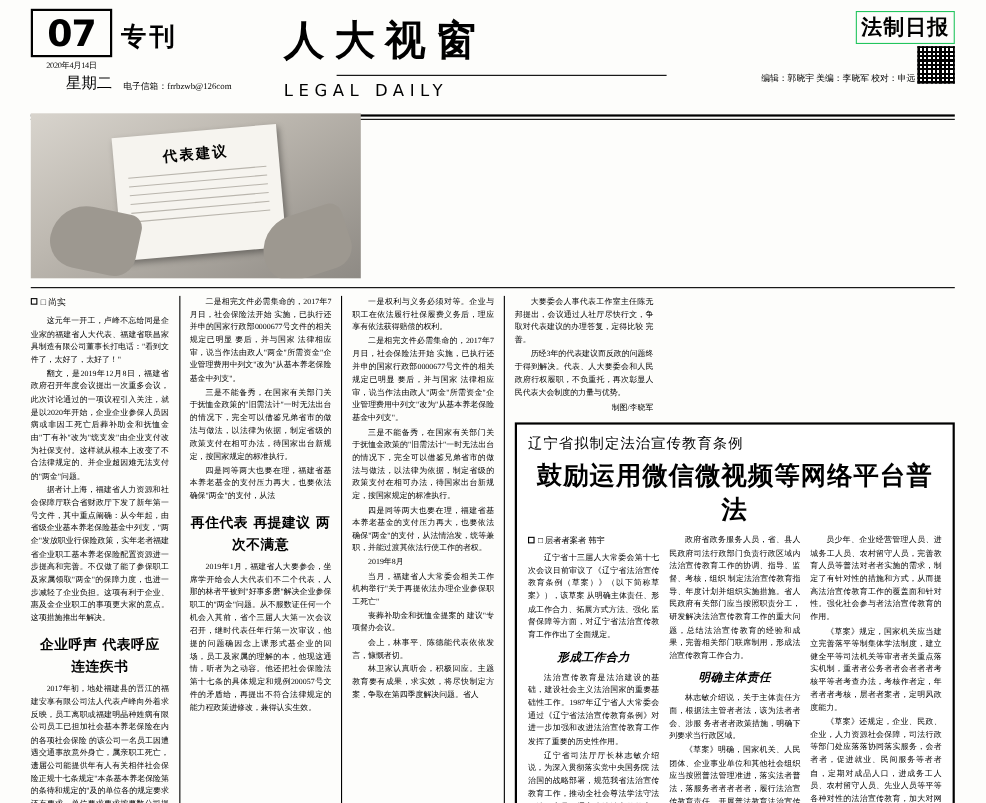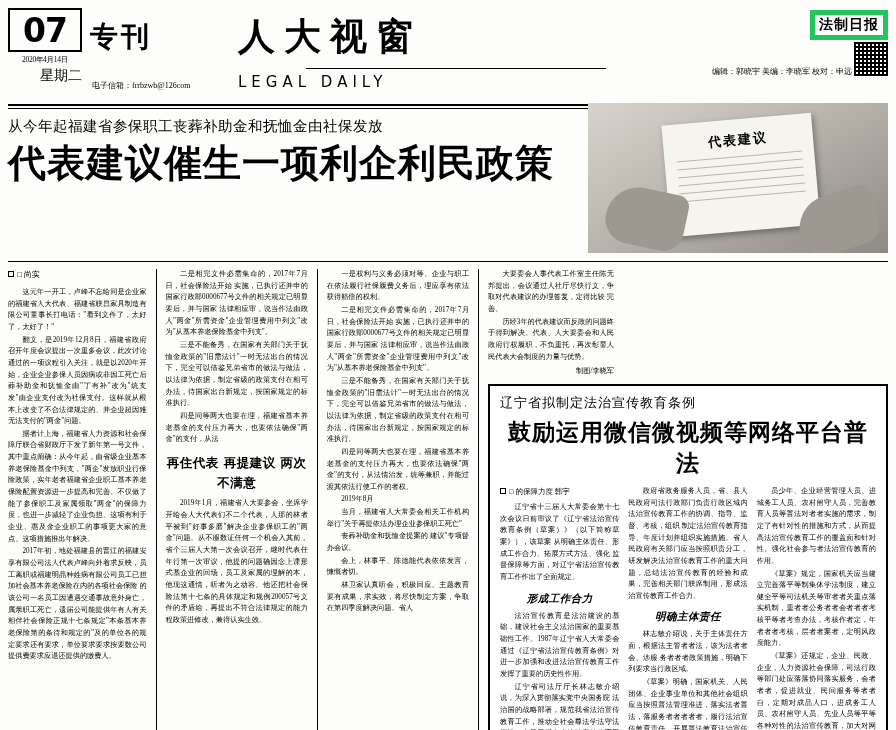--- a/index.html
+++ b/index.html
@@ -4,49 +4,49 @@
 <style>
   * { box-sizing: border-box; margin: 0; padding: 0; }
   body {
     width: 896px; height: 730px;
     background: #fdfdfb;
     font-family: "Liberation Serif", "DejaVu Serif", serif;
     color: #000;
     overflow: hidden;
     position: relative;
   }
-  .page { width: 896px; height: 730px; position: relative; padding: 8px 8px; }
+  .page { width: 896px; height: 730px; position: relative; padding: 8px 28px; }
 
   
   .masthead { display: flex; align-items: flex-start; height: 92px; position: relative; }
   .mast-left { width: 230px; display: flex; align-items: flex-start; gap: 8px; }
   .pagebox { width: 74px; }
   .pagenum {
     border: 2px solid #000; width: 74px; height: 44px;
     font-family: "DejaVu Sans", sans-serif; font-weight: bold;
     font-size: 33px; line-height: 42px; text-align: center; letter-spacing: -1px;
   }
   .pagedate { font-size: 7.5px; text-align: center; margin-top: 3px; letter-spacing: -0.3px; }
   .pageweek { font-size: 14px; text-align: right; margin-top: 2px; }
   .special {
-    font-size: 28px; font-weight: bold; letter-spacing: 3px;
+    font-size: 23px; font-weight: bold; letter-spacing: 3px;
     margin-top: 10px; font-family: "DejaVu Sans", sans-serif;
   }
   .email-line { font-size: 8px; margin-top: 24px; margin-left: 2px; white-space: nowrap; }
   .mast-center { flex: 1; text-align: left; padding-top: 4px; }
   .mast-title {
     font-size: 37px; font-weight: bold; letter-spacing: 9px;
     font-family: "DejaVu Sans", sans-serif;
   }
   .mast-rule { width: 300px; height: 1px; background: #000; margin: 6px auto 4px; }
   .mast-sub { font-size: 15px; letter-spacing: 5px; font-family: "DejaVu Sans", sans-serif; }
   .mast-right { width: 215px; text-align: right; position: relative; padding-top: 2px; }
   .paper-logo {
-    font-size: 14px; font-weight: bold; letter-spacing: 1px; color: #000;
-    border: 5px solid #22c55e; display: inline-block; padding: 1px 4px;
+    font-size: 19px; font-weight: bold; letter-spacing: 1px; color: #000;
+    border: 1px solid #22c55e; display: inline-block; padding: 1px 4px;
     font-family: "DejaVu Sans", sans-serif;
   }
   .credits { font-size: 8px; margin-top: 26px; line-height: 1.5; padding-right: 36px; }
   .qr {
     position: absolute; right: 0; top: 34px; width: 34px; height: 34px;
     background:
       repeating-linear-gradient(90deg, #000 0 2px, #fff 2px 4px),
       repeating-linear-gradient(0deg, #000 0 2px, #fff 2px 4px);
     background-blend-mode: multiply;
   }
@@ -151,24 +151,20 @@
       <div class="paper-logo">法制日报</div>
       <div class="credits">编辑：郭晓宇  美编：李晓军  校对：申远</div>
       <div class="qr"></div>
     </div>
   </div>
 
   <div class="hr-thick"></div>
   <div class="hr-thin"></div>
 
   <div class="head-wrap">
-    <div class="head-text">
-      <div class="kicker">从今年起福建省参保职工丧葬补助金和抚恤金由社保发放</div>
-      <div class="headline">代表建议催生一项利企利民政策</div>
-    </div>
     <div class="hero">
       <div class="paperdoc">
         <div class="dt">代表建议</div>
         <div class="ln"></div>
           <div class="ln"></div>
           <div class="ln"></div>
         <div class="ln"></div>
           <div class="ln"></div>
           <div class="ln"></div>
       </div>
@@ -181,20 +177,21 @@
 
   <div class="cols">
 
     <div class="col c1">
       <div class="byline">
         <span class="sq"></span><span>□ 尚实</span>
       </div>
       <p class="para">这元年一开工，卢峰不忘给同是企业家的福建省人大代表、福建省联昌家具制造有限公司董事长打电话："看到文件了，太好了，太好了！"</p>
       <p class="para">翻文，是2019年12月8日，福建省政府召开年度会议提出一次重多会议，此次讨论通过的一项议程引入关注，就是以2020年开始，企业企业参保人员因病或非因工死亡后葬补助金和抚恤金由"丁有补"改为"统支发"由企业支付改为社保支付。这样就从根本上改变了不合法律规定的、并企业超因难无法支付的"两金"问题。</p>
       <p class="para">据者计上海，福建省人力资源和社会保障厅联合省财政厅下发了新年第一号文件，其中重点阐确：从今年起，由省级企业基本养老保险基金中列支，"两企"发放职业行保险政策，实年老者福建省企业职工基本养老保险配置资源进一步提高和完善。不仅做了能了参保职工及家属领取"两金"的保障力度，也进一步减轻了企业负担。这项有利于企业、惠及金企业职工的事项更大家的意点。这项措施推出年解决。</p>
+      <div class="subhead">企业呼声 代表呼应 连连疾书</div>
       <p class="para">2017年初，地处福建县的晋江的福建安享有限公司法人代表卢峰向外着求反映，员工离职或福建明晶种姓病有限公司员工已担加社会基本养老保险在内的各项社会保险 的该公司一名员工因遭遇交通事故意外身亡，属亲职工死亡，遗届公司能提供年有人有关相伴社会保险正规十七条规定"本条基本养老保险第的条待和规定的"及的单位各的规定要求还有要求，单位要求要求按要数公司提供费要求应退还提供的缴费人。</p>
 
     </div>
 
     <div class="vr"></div>
 
     <div class="col c2">
       <p class="para">二是相完文件必需集命的，2017年7月日，社会保险法开始 实施，已执行还并申的国家行政部0000677号文件的相关规定已明显 要后，并与国家 法律相应审，说当作法由政人"两金"所需资金"企业管理费用中列文"改为"从基本养老保险基金中列支"。</p>
       <p class="para">三是不能备秀，在国家有关部门关于抚恤金政策的"旧需法计"一时无法出台的情况下，完全可以借鉴兄弟省市的做法与做法，以法律为依据，制定省级的政策支付在相可办法，待国家出台新规定，按国家规定的标准执行。</p>
       <p class="para">四是同等两大也要在理，福建省基本养老基金的支付压力再大，也要依法确保"两金"的支付，从法</p>
@@ -226,21 +223,21 @@
           <div class="sig">制图/李晓军</div>
         </div>
       </div>
 
       <div class="feature">
         <div class="feat-kicker">辽宁省拟制定法治宣传教育条例</div>
         <div class="feat-title">鼓励运用微信微视频等网络平台普法</div>
         <div class="feat-cols">
           <div class="feat-col">
             <div class="smallbox">
-              <span class="sq"></span><span>□ 的保障力度  韩宇</span>
+              <span class="sq"></span><span>□ 层者者案者  韩宇</span>
             </div>
             <p class="para">辽宁省十三届人大常委会第十七次会议日前审议了《辽宁省法治宣传教育条例（草案）》（以下简称草案》），该草案 从明确主体责任、形成工作合力、拓展方式方法、强化 监督保障等方面，对辽宁省法治宣传教育工作作出了全面规定。</p>
             <div class="subhead-sm">形成工作合力</div>
             <p class="para">法治宣传教育是法治建设的基础，建设社会主义法治国家的重要基础性工作。1987年辽宁省人大常委会通过《辽宁省法治宣传教育条例》对进一步加强和改进法治宣传教育工作发挥了重要的历史性作用。</p>
             <p class="para">辽宁省司法厅厅长林志敏介绍说，为深入贯彻落实党中央国务院 法治国的战略部署，规范我省法治宣传教育工作，推动全社会尊法学法守法用法，立足于辽宁省法治宣传教育工作实际，有必要制定我省法治宣传教育条例。</p>
           </div>
           <div class="feat-col">
             <p class="para">政府省政务服务人员，省、县人民政府司法行政部门负责行政区域内法治宣传教育工作的协调、指导、监督、考核，组织 制定法治宣传教育指导、年度计划并组织实施措施。省人民政府有关部门应当按照职责分工，研发解决法治宣传教育工作的重大问题，总结法治宣传教育的经验和成果，完善相关部门联席制用，形成法治宣传教育工作合力。</p>
             <div class="subhead-sm">明确主体责任</div>
             <p class="para">林志敏介绍说，关于主体责任方面，根据法主管者者法，该为法者者会、涉服 务者者者政策措施，明确下列要求当行政区域。</p>

